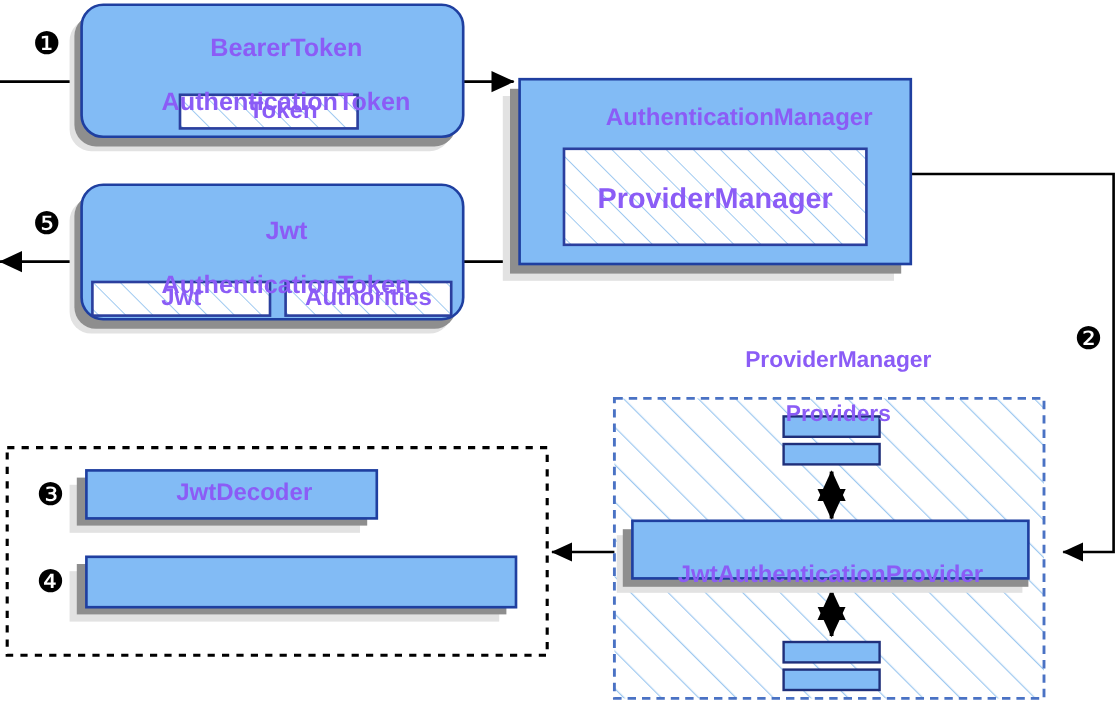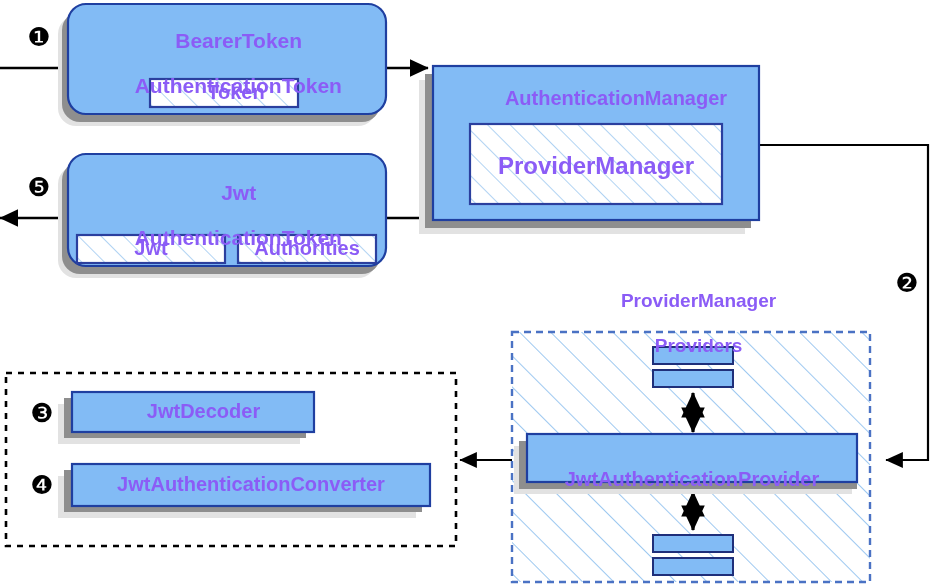--- a/index.html
+++ b/index.html
@@ -188,21 +188,20 @@
 
   <div class="lbl" style="left:588px;top:268px;width:200px;font-size:19px;line-height:1.18;">
     <span>ProviderManager</span><br>
     <span>Providers</span>
   </div>
 
   <div class="lbl" style="left:527px;top:469px;width:330px;font-size:20px;">JwtAuthenticationProvider</div>
 
   <div class="lbl" style="left:72px;top:401px;width:263px;font-size:20px;">JwtDecoder</div>
 
-  <div class="lbl" style="left:72px;top:474px;width:358px;font-size:20px;">JwtAuthenticationConverter</div>
 
   <div class="marker" style="left:24px;top:24px;width:30px;font-size:26px;">❶</div>
 
   <div class="marker" style="left:24px;top:174px;width:30px;font-size:26px;">❺</div>
 
   <div class="marker" style="left:892px;top:270px;width:30px;font-size:26px;">❷</div>
 
   <div class="marker" style="left:27px;top:400px;width:30px;font-size:26px;">❸</div>
 
   <div class="marker" style="left:27px;top:472px;width:30px;font-size:26px;">❹</div>

